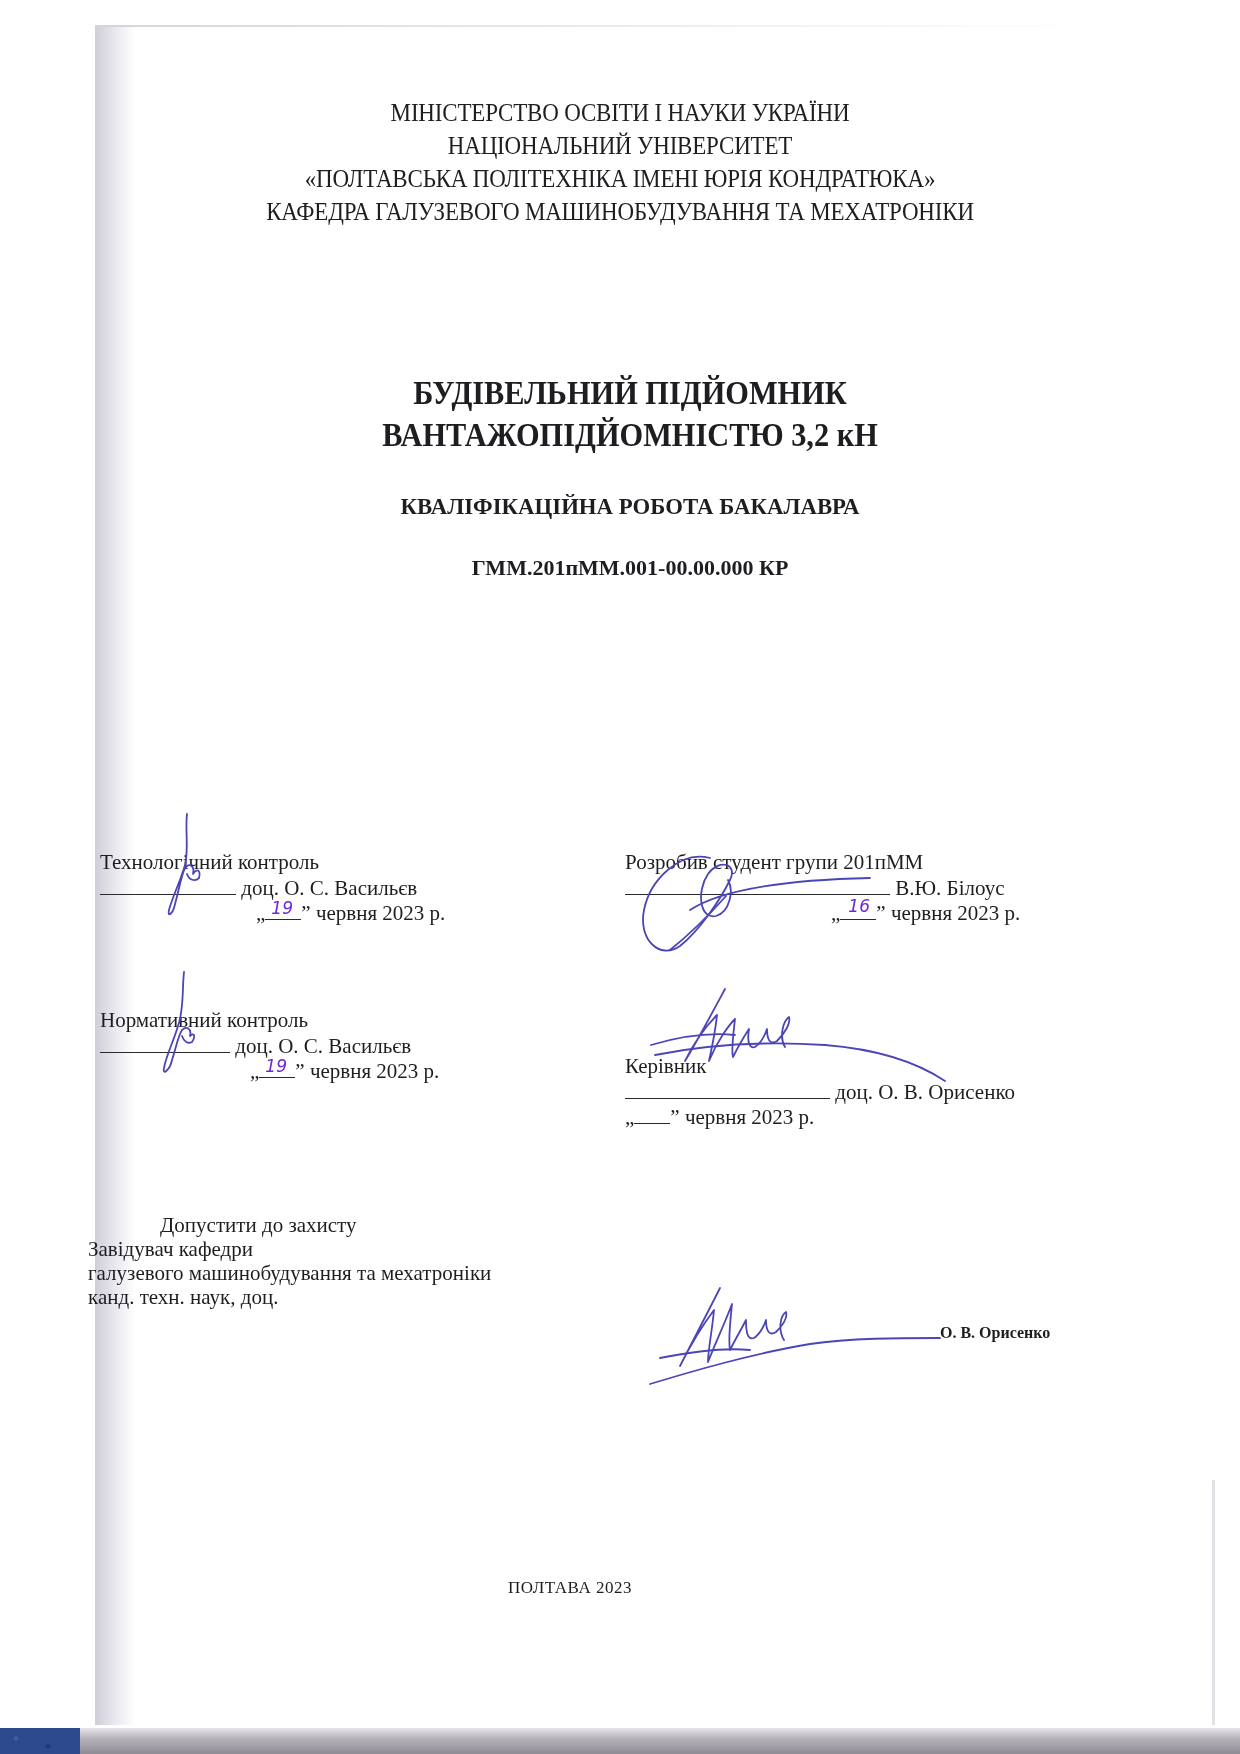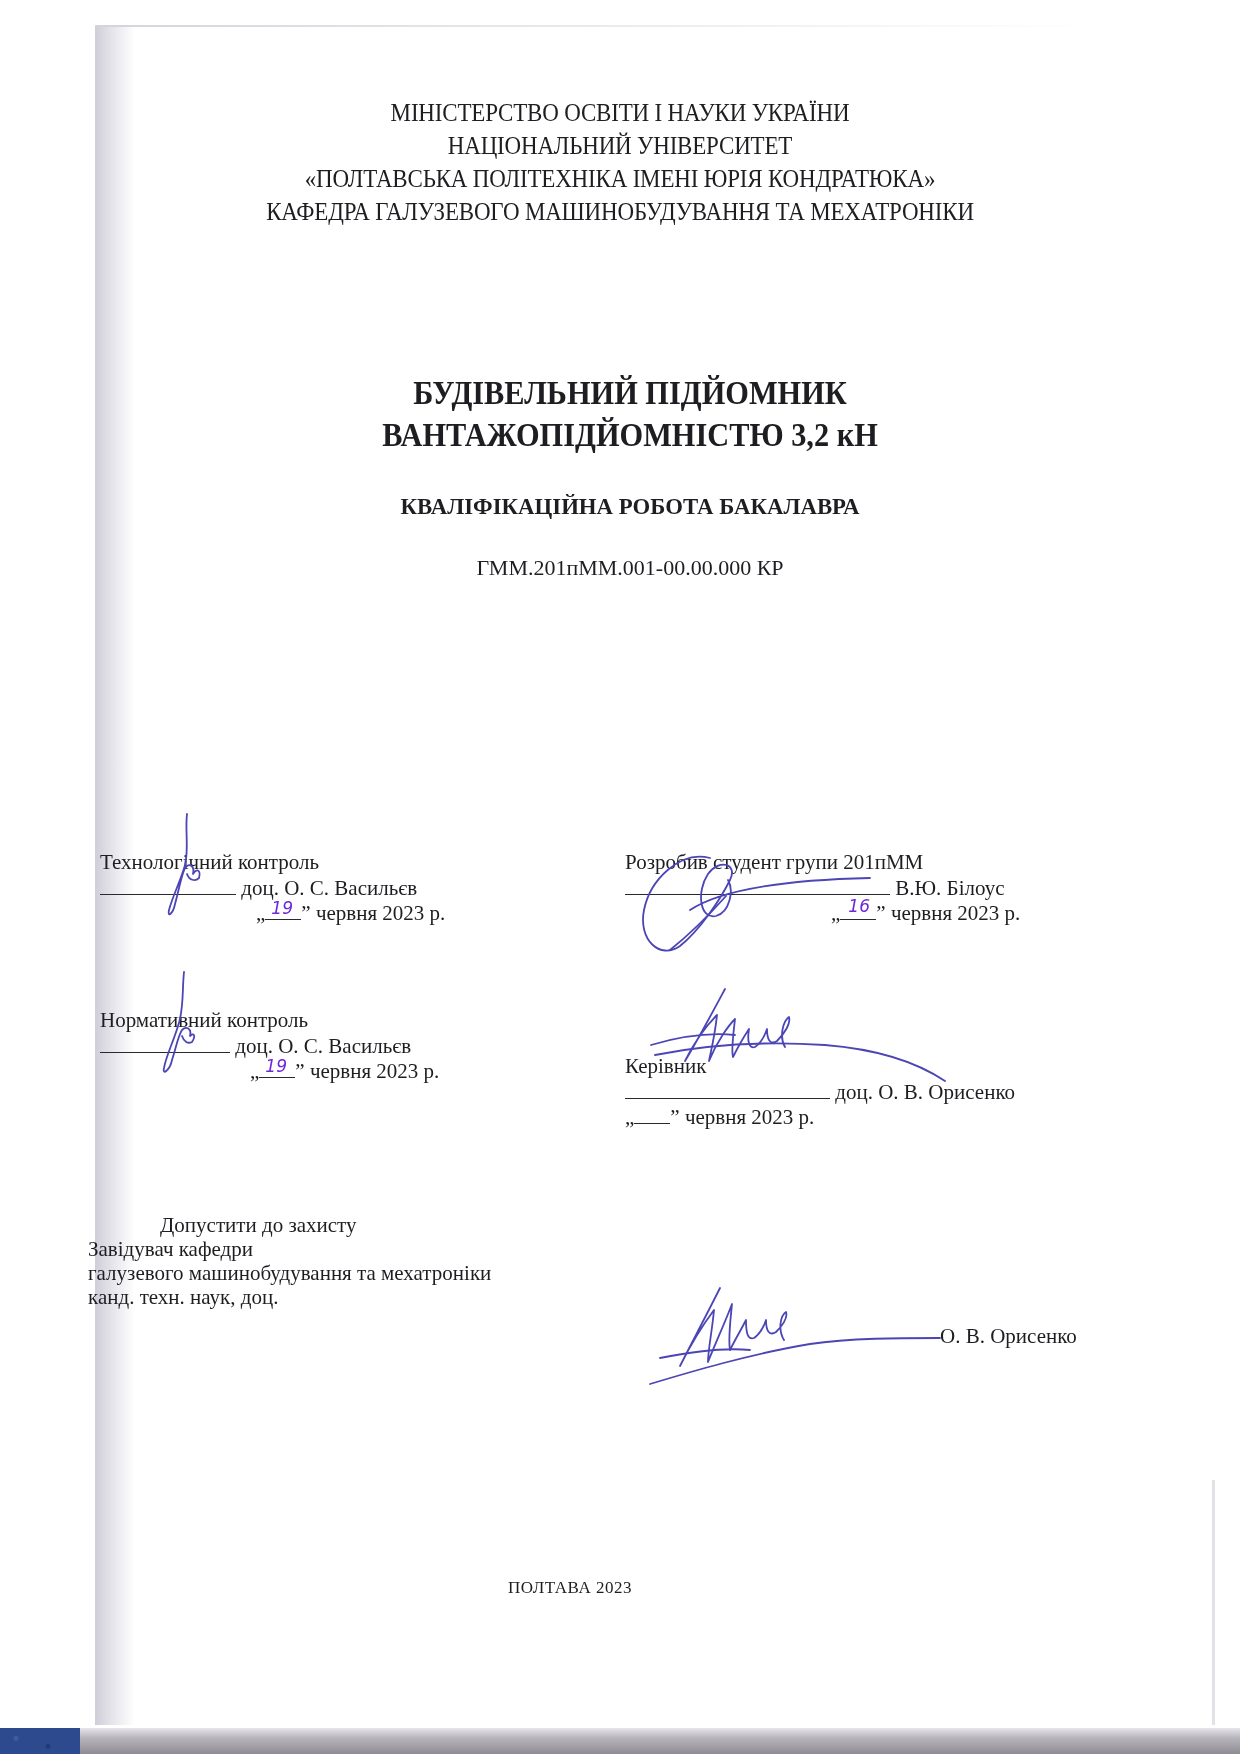--- a/index.html
+++ b/index.html
@@ -68,21 +68,21 @@
       position: absolute; left: 200px; top: 493px; width: 860px;
       text-align: center;
       font-weight: bold;
       font-size: 24px;
       transform: scaleX(0.95);
       transform-origin: center top;
     }
     .code {
       position: absolute; left: 200px; top: 555px; width: 860px;
       text-align: center;
-      font-weight: normal;
+      font-weight: bold;
       font-size: 22px;
     }
 
     .sig-block {
       position: absolute;
       font-size: 21px;
       line-height: 25px;
       white-space: nowrap;
     }
     .sig-block .line { position: relative; height: 25px; }
@@ -103,22 +103,23 @@
     .approve {
       position: absolute; left: 88px; top: 1213px;
       font-size: 21px;
       line-height: 24px;
       white-space: nowrap;
     }
     .approve .indent { padding-left: 72px; font-family: Liberation Serif, serif; }
 
     .head-name {
       position: absolute; left: 940px; top: 1324px;
-      font-size: 21px;
+      font-size: 16px;
       white-space: nowrap;
+      font-weight: bold;
     }
 
     .footer {
       position: absolute; left: 400px; top: 1578px; width: 340px;
       text-align: center;
       font-size: 17px;
       letter-spacing: 0.5px;
     }
 
     svg.signature {

